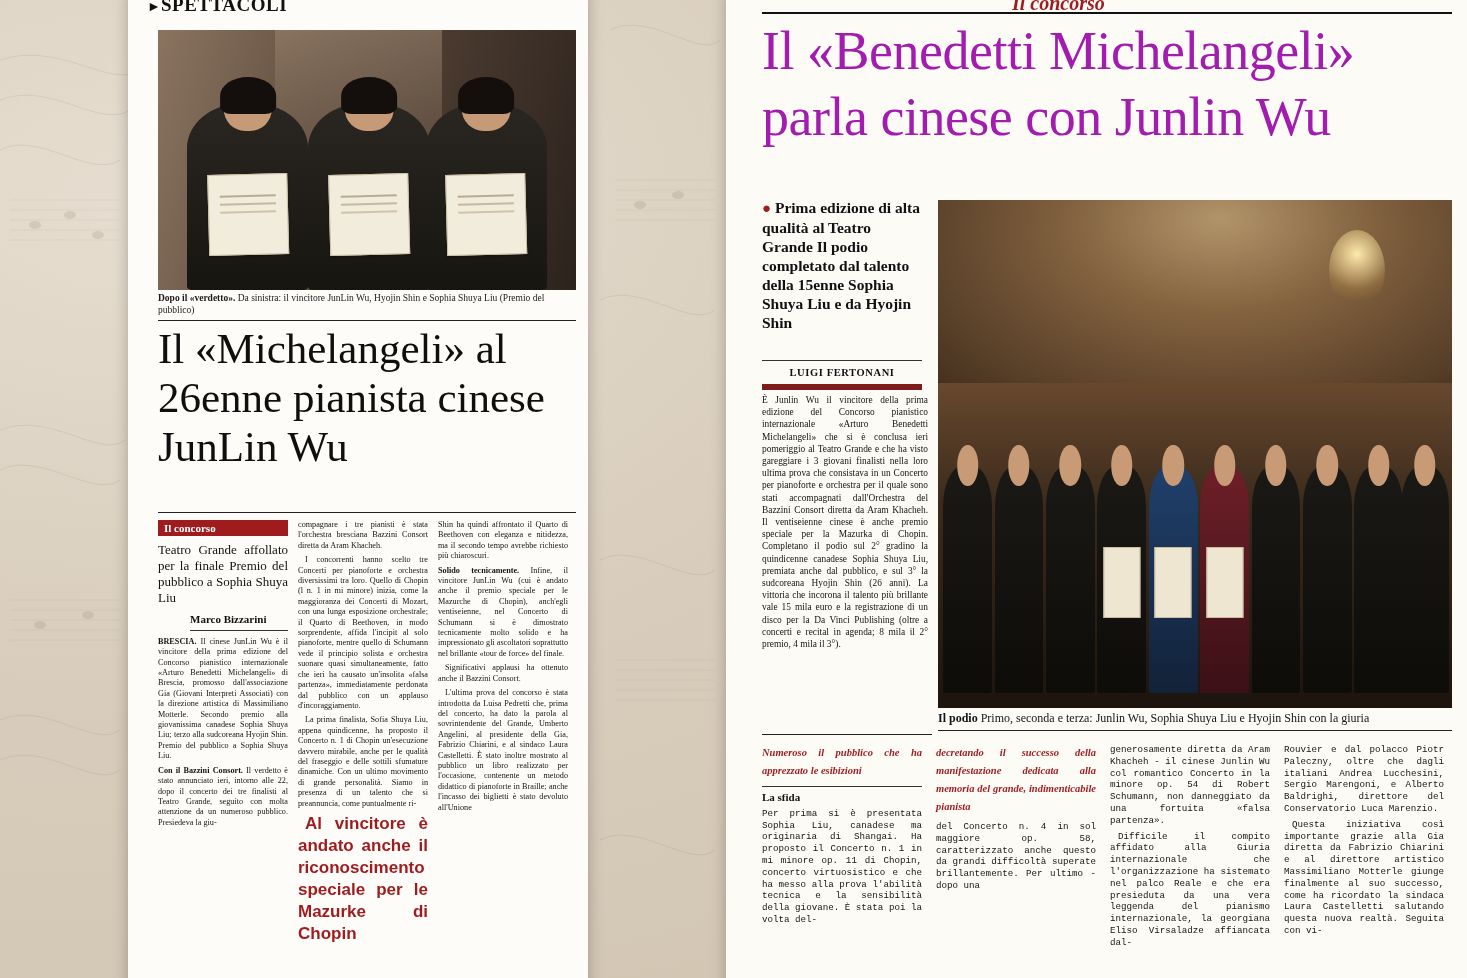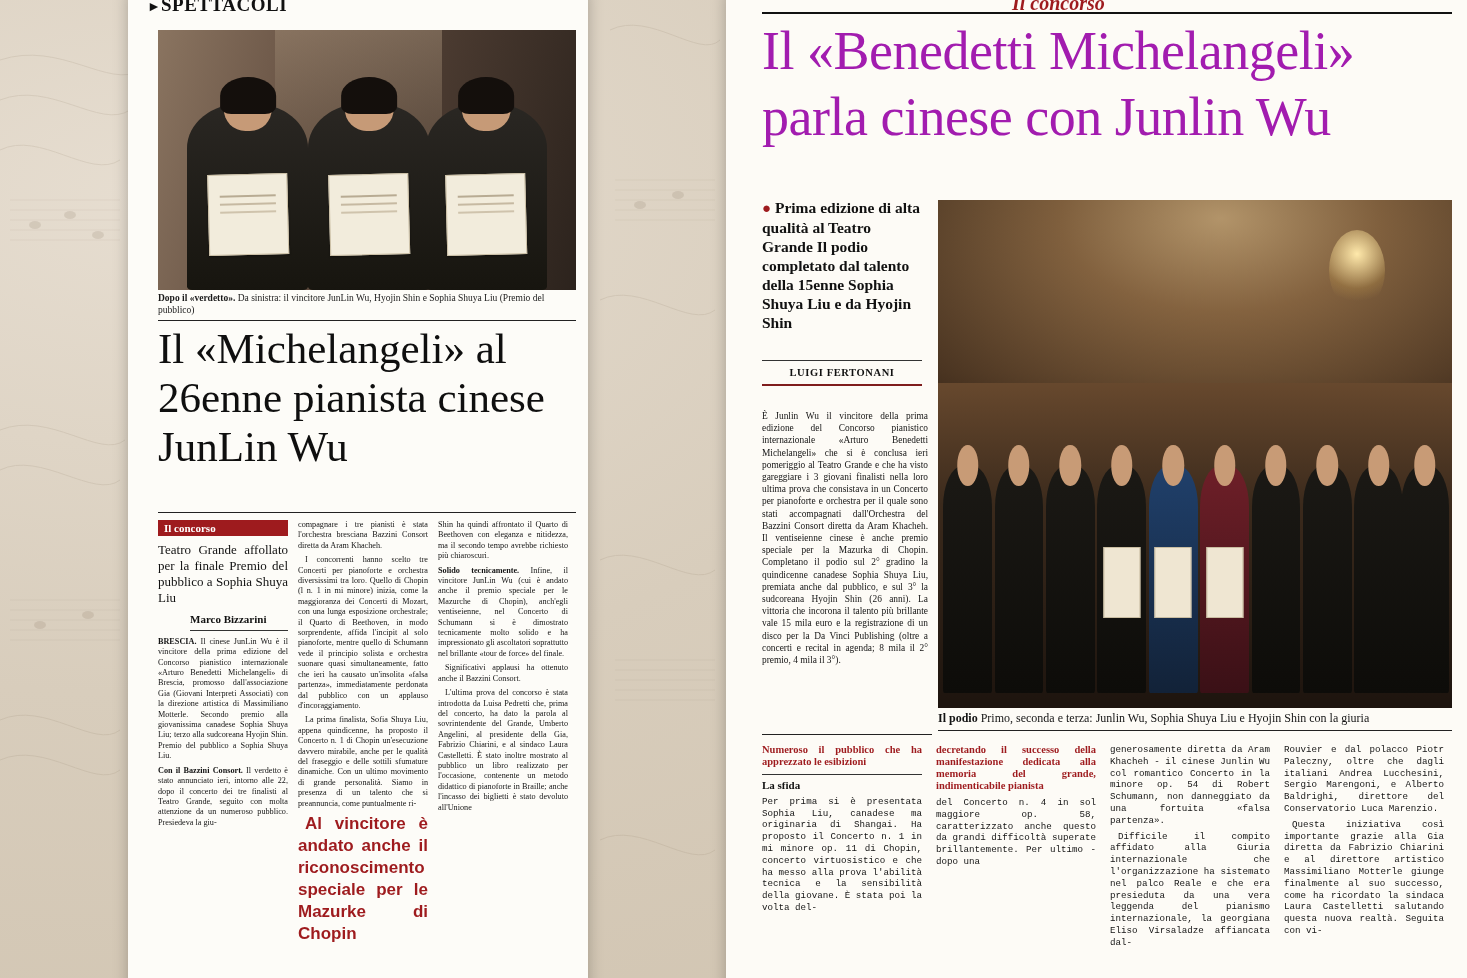--- a/index.html
+++ b/index.html
@@ -284,33 +284,32 @@
     position: absolute;
     left: 36px;
     top: 368px;
     width: 160px;
     text-align: center;
     font-size: 10.5px;
     font-weight: bold;
     letter-spacing: 0.6px;
     color: #111;
     border-top: 1px solid #333;
-    border-bottom: 2px solid #7f1d1d;
+    border-bottom: 6px solid #7f1d1d;
     padding: 6px 0;
   }
   .r-col-1 {
     position: absolute;
     left: 36px;
     top: 402px;
     width: 166px;
     font-size: 9.4px;
     line-height: 12.2px;
     text-align: justify;
     color: #141414;
-    margin-top: 16px;
   }
   .r-col-1 p { margin: 0 0 4px 0; text-indent: 8px; }
   .r-col-1 p.nofirst { text-indent: 0; }
   .photo-right {
     position: absolute;
     left: 212px;
     top: 208px;
     width: 514px;
     height: 508px;
     background: #20160f;
@@ -410,23 +409,24 @@
     line-height: 11.8px;
     text-align: justify;
     color: #141414;
   }
   .rb-col p { margin: 0 0 4px 0; text-indent: 8px; font-family: Liberation Mono, monospace; }
   .rb-col p.nofirst { text-indent: 0; }
   .red-lead {
     color: #9e1b1e;
     font-weight: bold;
     font-size: 10.5px;
-    line-height: 12px;
+    line-height: 18px;
     display: block;
     margin-bottom: 5px;
+    font-style: italic;
   }
   .subhead-black {
     font-weight: bold;
     font-size: 11px;
     color: #111;
     display: block;
     margin: 6px 0 4px 0;
     border-top: 1px solid #333;
     padding-top: 5px;
   }

